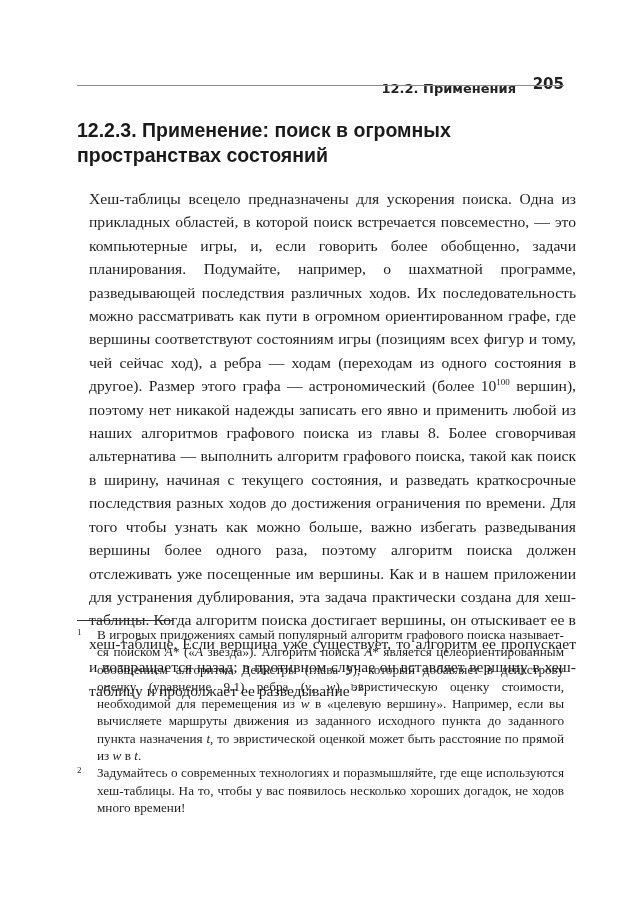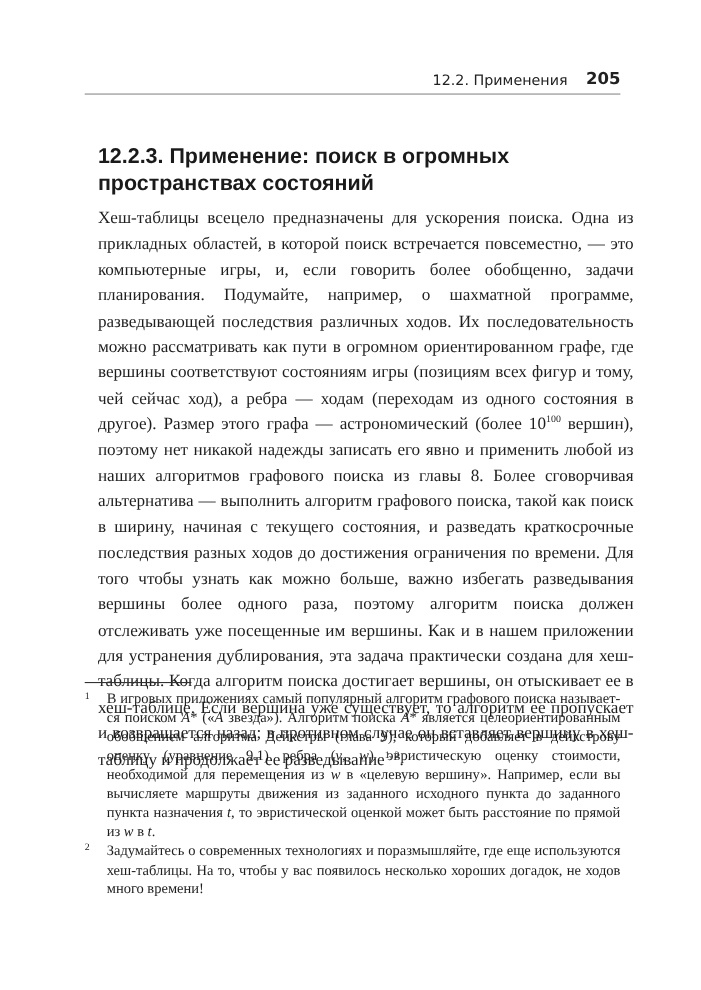--- a/index.html
+++ b/index.html
@@ -2,27 +2,27 @@
 <html><head>
 <meta charset="utf-8">
 <style>
   html, body { margin: 0; padding: 0; background: #ffffff; }
   body { width: 637px; height: 900px; position: relative; overflow: hidden; color: #1a1a1a; }
   .page { position: absolute; left: 77px; top: 0; width: 487px; }
   .running-head {
     position: absolute; top: 62px; left: 0; width: 487px; height: 22px;
     font-family: "DejaVu Sans", sans-serif; font-size: 13px; color: #222;
   }
-  .running-head .section { position: absolute; right: 48px; top: 4px; }
-  .running-head .pageno { position: absolute; right: 0; top: 0; font-weight: bold; font-size: 15px; }
+  .running-head .section { position: absolute; right: 48px; top: 19px; font-weight: bold; }
+  .running-head .pageno { position: absolute; right: 0; top: 13px; font-weight: bold; font-size: 15px; }
   .head-rule { position: absolute; top: 85px; left: 0; width: 487px; height: 1px; background: #8a8a8a; }
   .heading {
     position: absolute; top: 118px; left: 0; width: 487px;
     font-family: "Liberation Sans", sans-serif; font-weight: bold;
-    font-size: 19.5px; line-height: 25px; color: #1a1a1a; margin: 12px;
+    font-size: 19.5px; line-height: 25px; color: #1a1a1a; margin: 0;
   }
   .body-text {
     position: absolute; top: 175px; left: 0; width: 487px;
     font-family: "Liberation Serif", serif; font-size: 15.6px; line-height: 23.4px;
     text-align: justify; margin: 12px; hyphens: manual; color: #1e1e1e;
   }
   sup { font-size: 9px; line-height: 0; vertical-align: 6px; }
   .fn-rule { position: absolute; top: 620px; left: 0; width: 97px; height: 1px; background: #333; }
   .footnotes { position: absolute; top: 626px; left: 0; width: 487px; }
   .fn {

